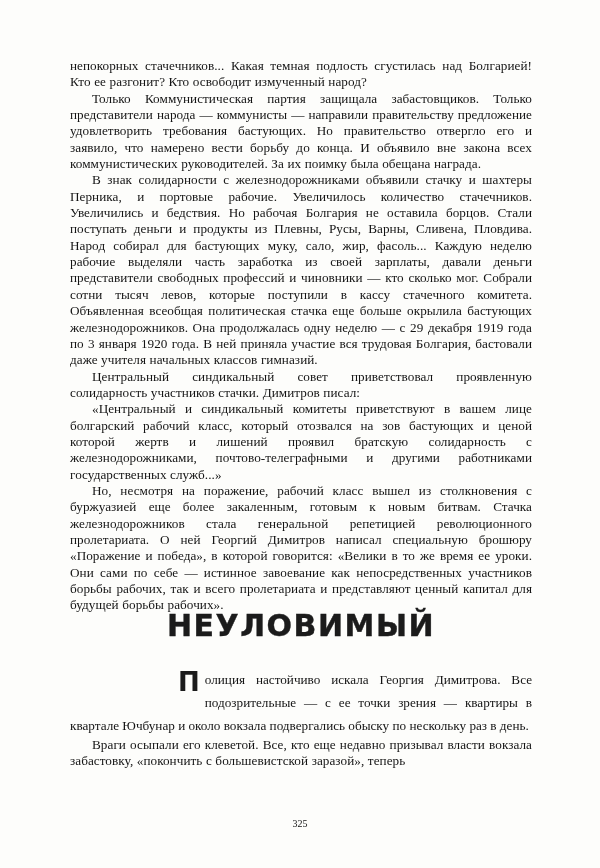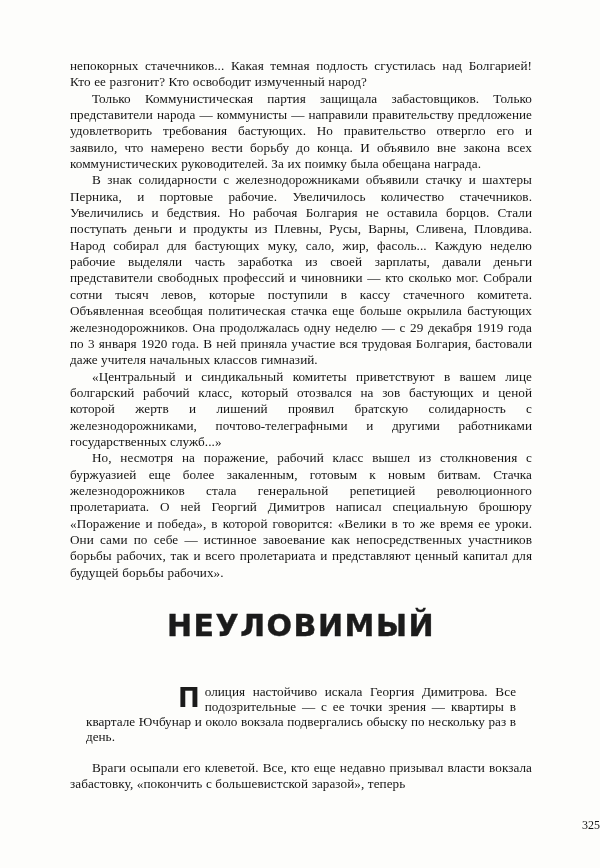--- a/index.html
+++ b/index.html
@@ -67,46 +67,47 @@
   .dropcap {
     float: left;
     font-family: "DejaVu Sans", sans-serif;
     font-weight: bold;
     font-size: 26px;
     line-height: 23px;
     margin: 3px 5px 0 108px;
     color: #1b1b1b;
   }
   .dropcap-para {
-    margin: 16px;
+    margin: 0;
     font-size: 13.2px;
-    line-height: 15px;
+    line-height: 23px;
     text-align: justify;
     text-indent: 0;
     color: #141414;
   }
   .page-number {
     position: absolute;
     left: 0;
     right: 0;
     top: 818px;
-    text-align: right;
-    font-size: 12px;
+    text-align: center;
+    font-size: 10px;
     color: #141414;
   }
 </style>
 </head>
 <body>
 
 <div class="page">
 
   <div class="text-column">
     <p class="para noindent">непокорных стачечников... Какая темная подлость сгустилась над Болгарией! Кто ее разгонит? Кто освободит измученный народ?</p>
     <p class="para">Только Коммунистическая партия защищала забастовщиков. Только представители народа — коммунисты — направили правительству предложение удовлетворить требования бастующих. Но правительство отвергло его и заявило, что намерено вести борьбу до конца. И объявило вне закона всех коммунистических руководителей. За их поимку была обещана награда.</p>
     <p class="para">В знак солидарности с железнодорожниками объявили стачку и шахтеры Перника, и портовые рабочие. Увеличилось количество стачечников. Увеличились и бедствия. Но рабочая Болгария не оставила борцов. Стали поступать деньги и продукты из Плевны, Русы, Варны, Сливена, Пловдива. Народ собирал для бастующих муку, сало, жир, фасоль... Каждую неделю рабочие выделяли часть заработка из своей зарплаты, давали деньги представители свободных профессий  и чиновники — кто сколько мог. Собрали сотни тысяч левов, которые поступили в кассу стачечного комитета. Объявленная всеобщая политическая стачка еще больше окрылила бастующих железнодорожников. Она продолжалась одну неделю — с 29 декабря 1919 года по 3 января 1920 года. В ней приняла участие вся трудовая Болгария, бастовали даже учителя начальных классов гимназий.</p>
+    <p class="para">Центральный синдикальный совет приветствовал проявленную солидарность участников стачки. Димитров писал:</p>
     <p class="para">«Центральный и синдикальный комитеты приветствуют в вашем лице болгарский рабочий класс, который отозвался на зов бастующих и ценой которой жертв и лишений проявил братскую солидарность с железнодорожниками, почтово-телеграфными и другими работниками государственных служб...»</p>
     <p class="para">Но, несмотря на поражение, рабочий класс вышел из столкновения с буржуазией еще более закаленным, готовым к новым битвам. Стачка железнодорожников стала генеральной репетицией революционного пролетариата. О ней Георгий Димитров написал специальную брошюру «Поражение и победа», в которой говорится: «Велики в то же время ее уроки. Они сами по себе — истинное завоевание как непосредственных участников борьбы рабочих, так и всего пролетариата и представляют ценный капитал для будущей борьбы рабочих».</p>
   </div>
 
   <div class="chapter-title-wrap">
     <span class="chapter-title">НЕУЛОВИМЫЙ</span>
   </div>
 
   <div class="after-title">
     <div class="dropcap-block">

